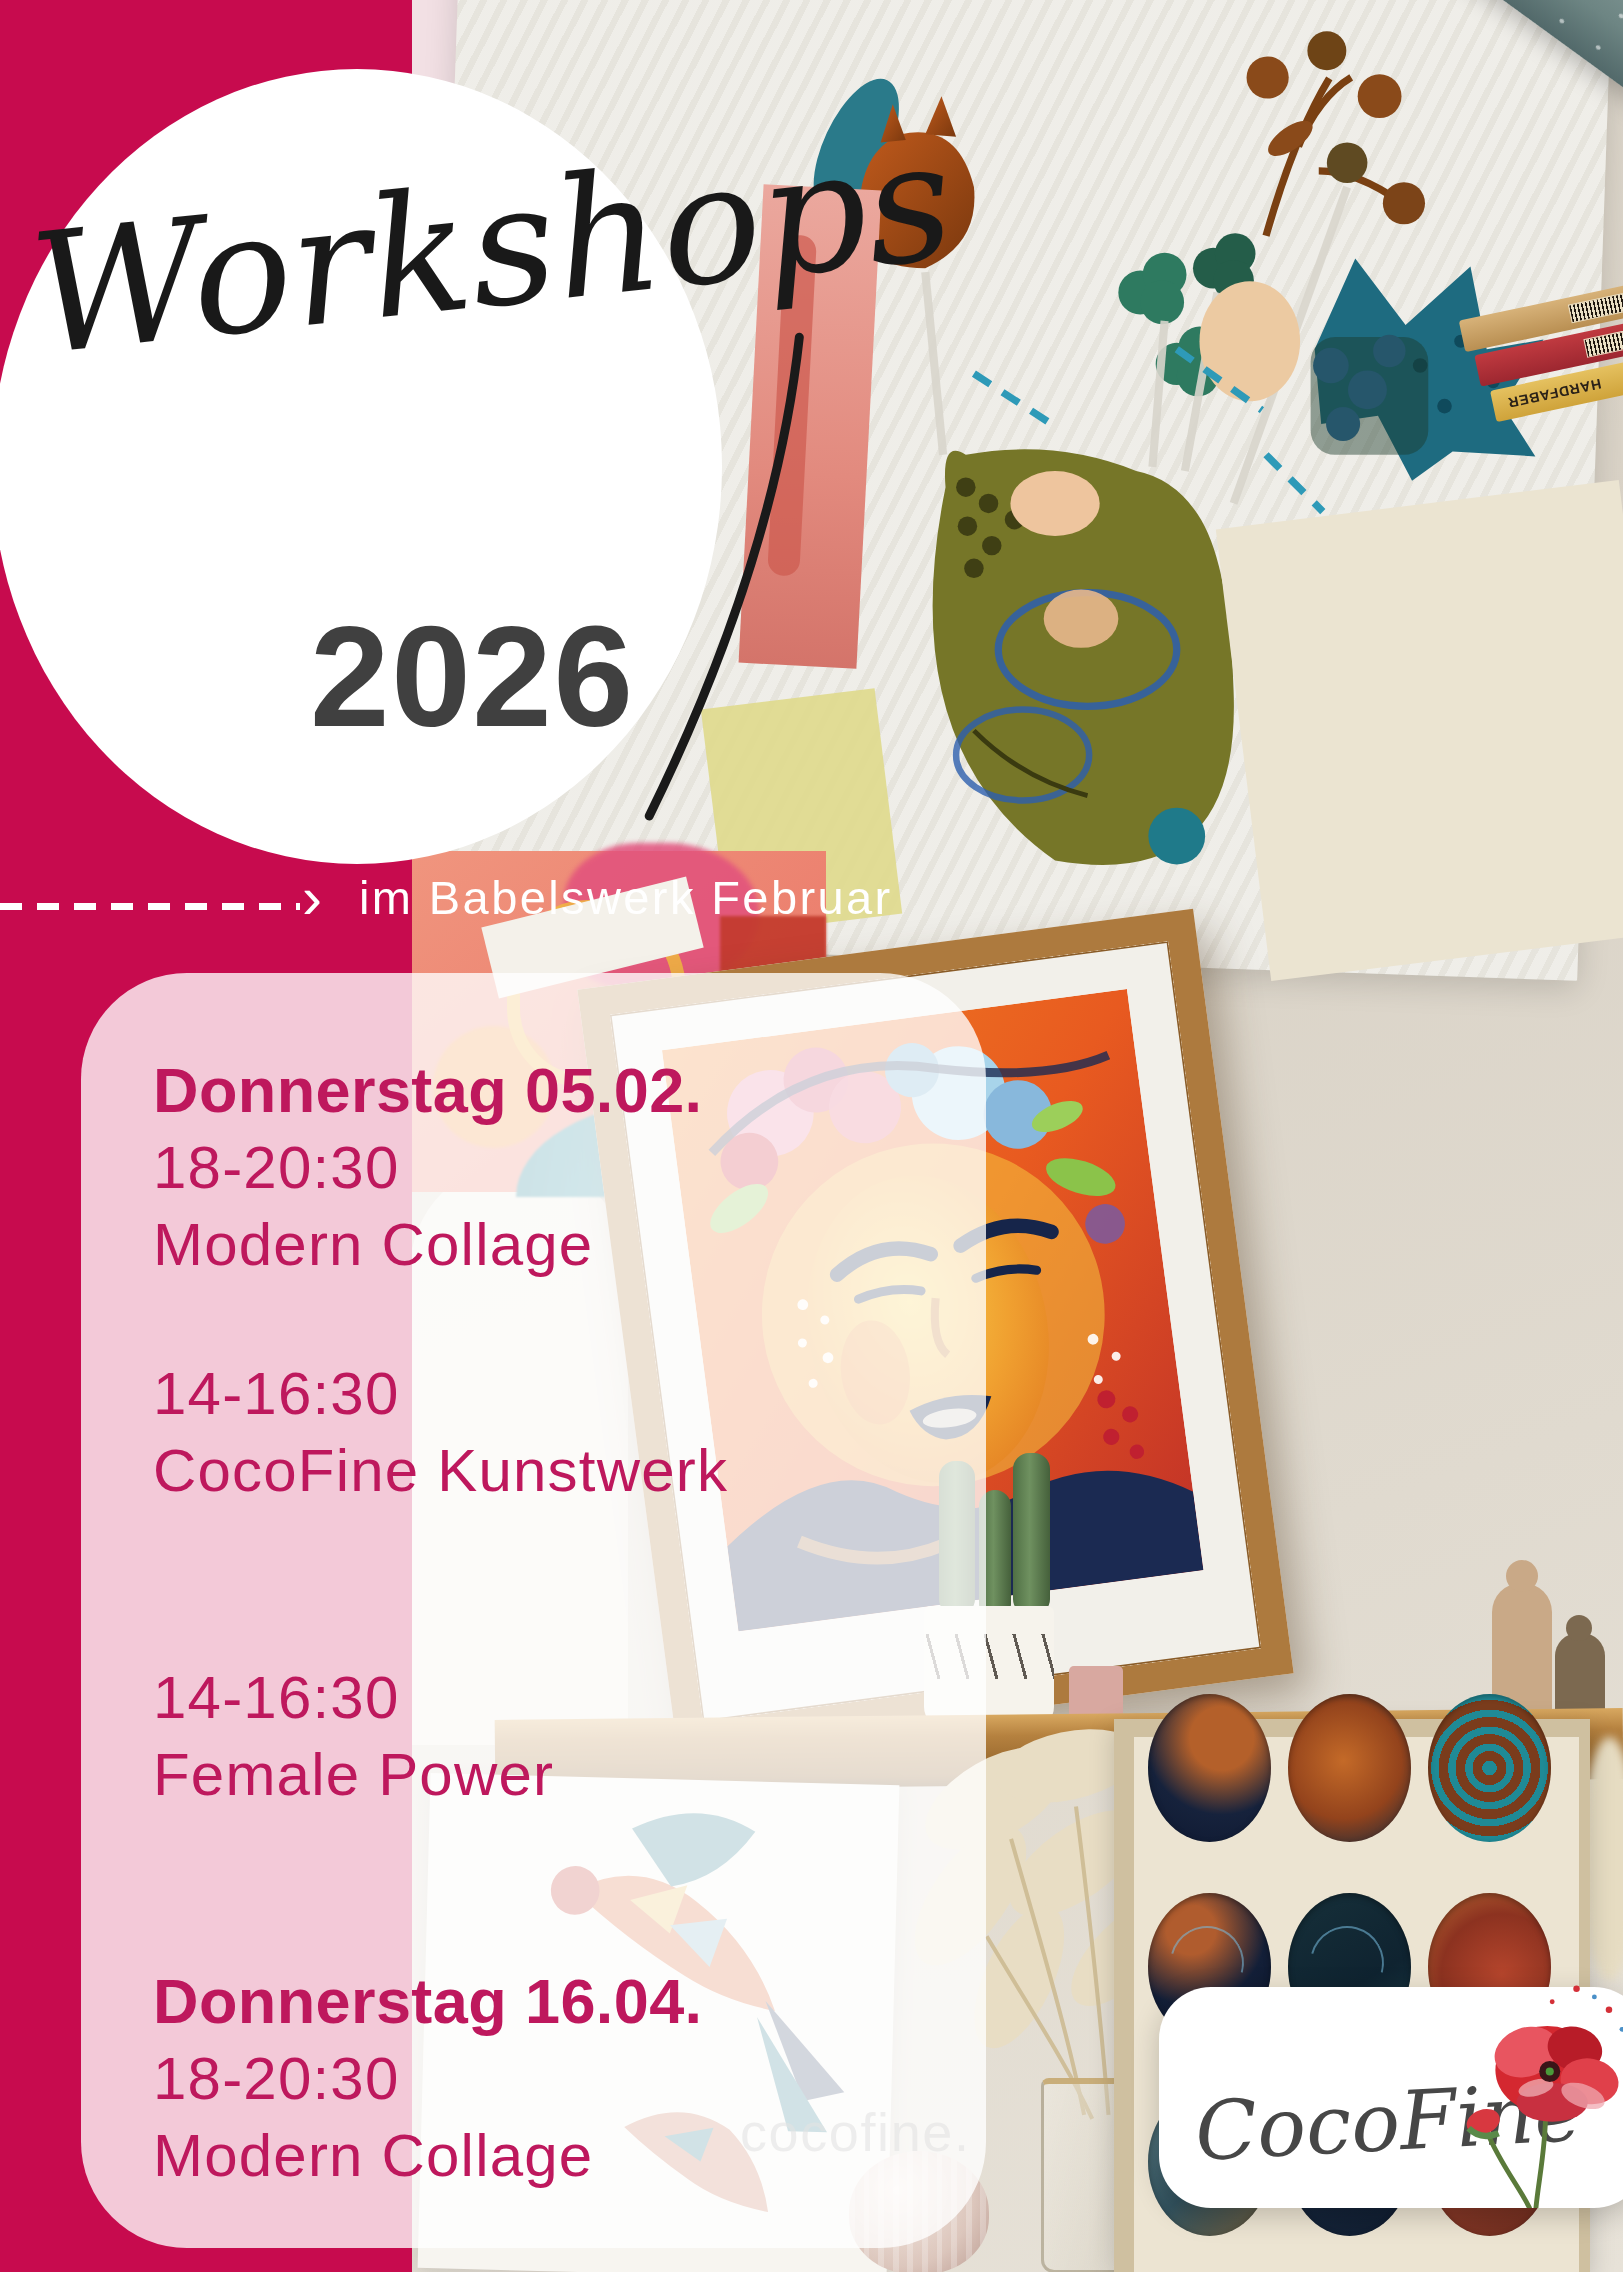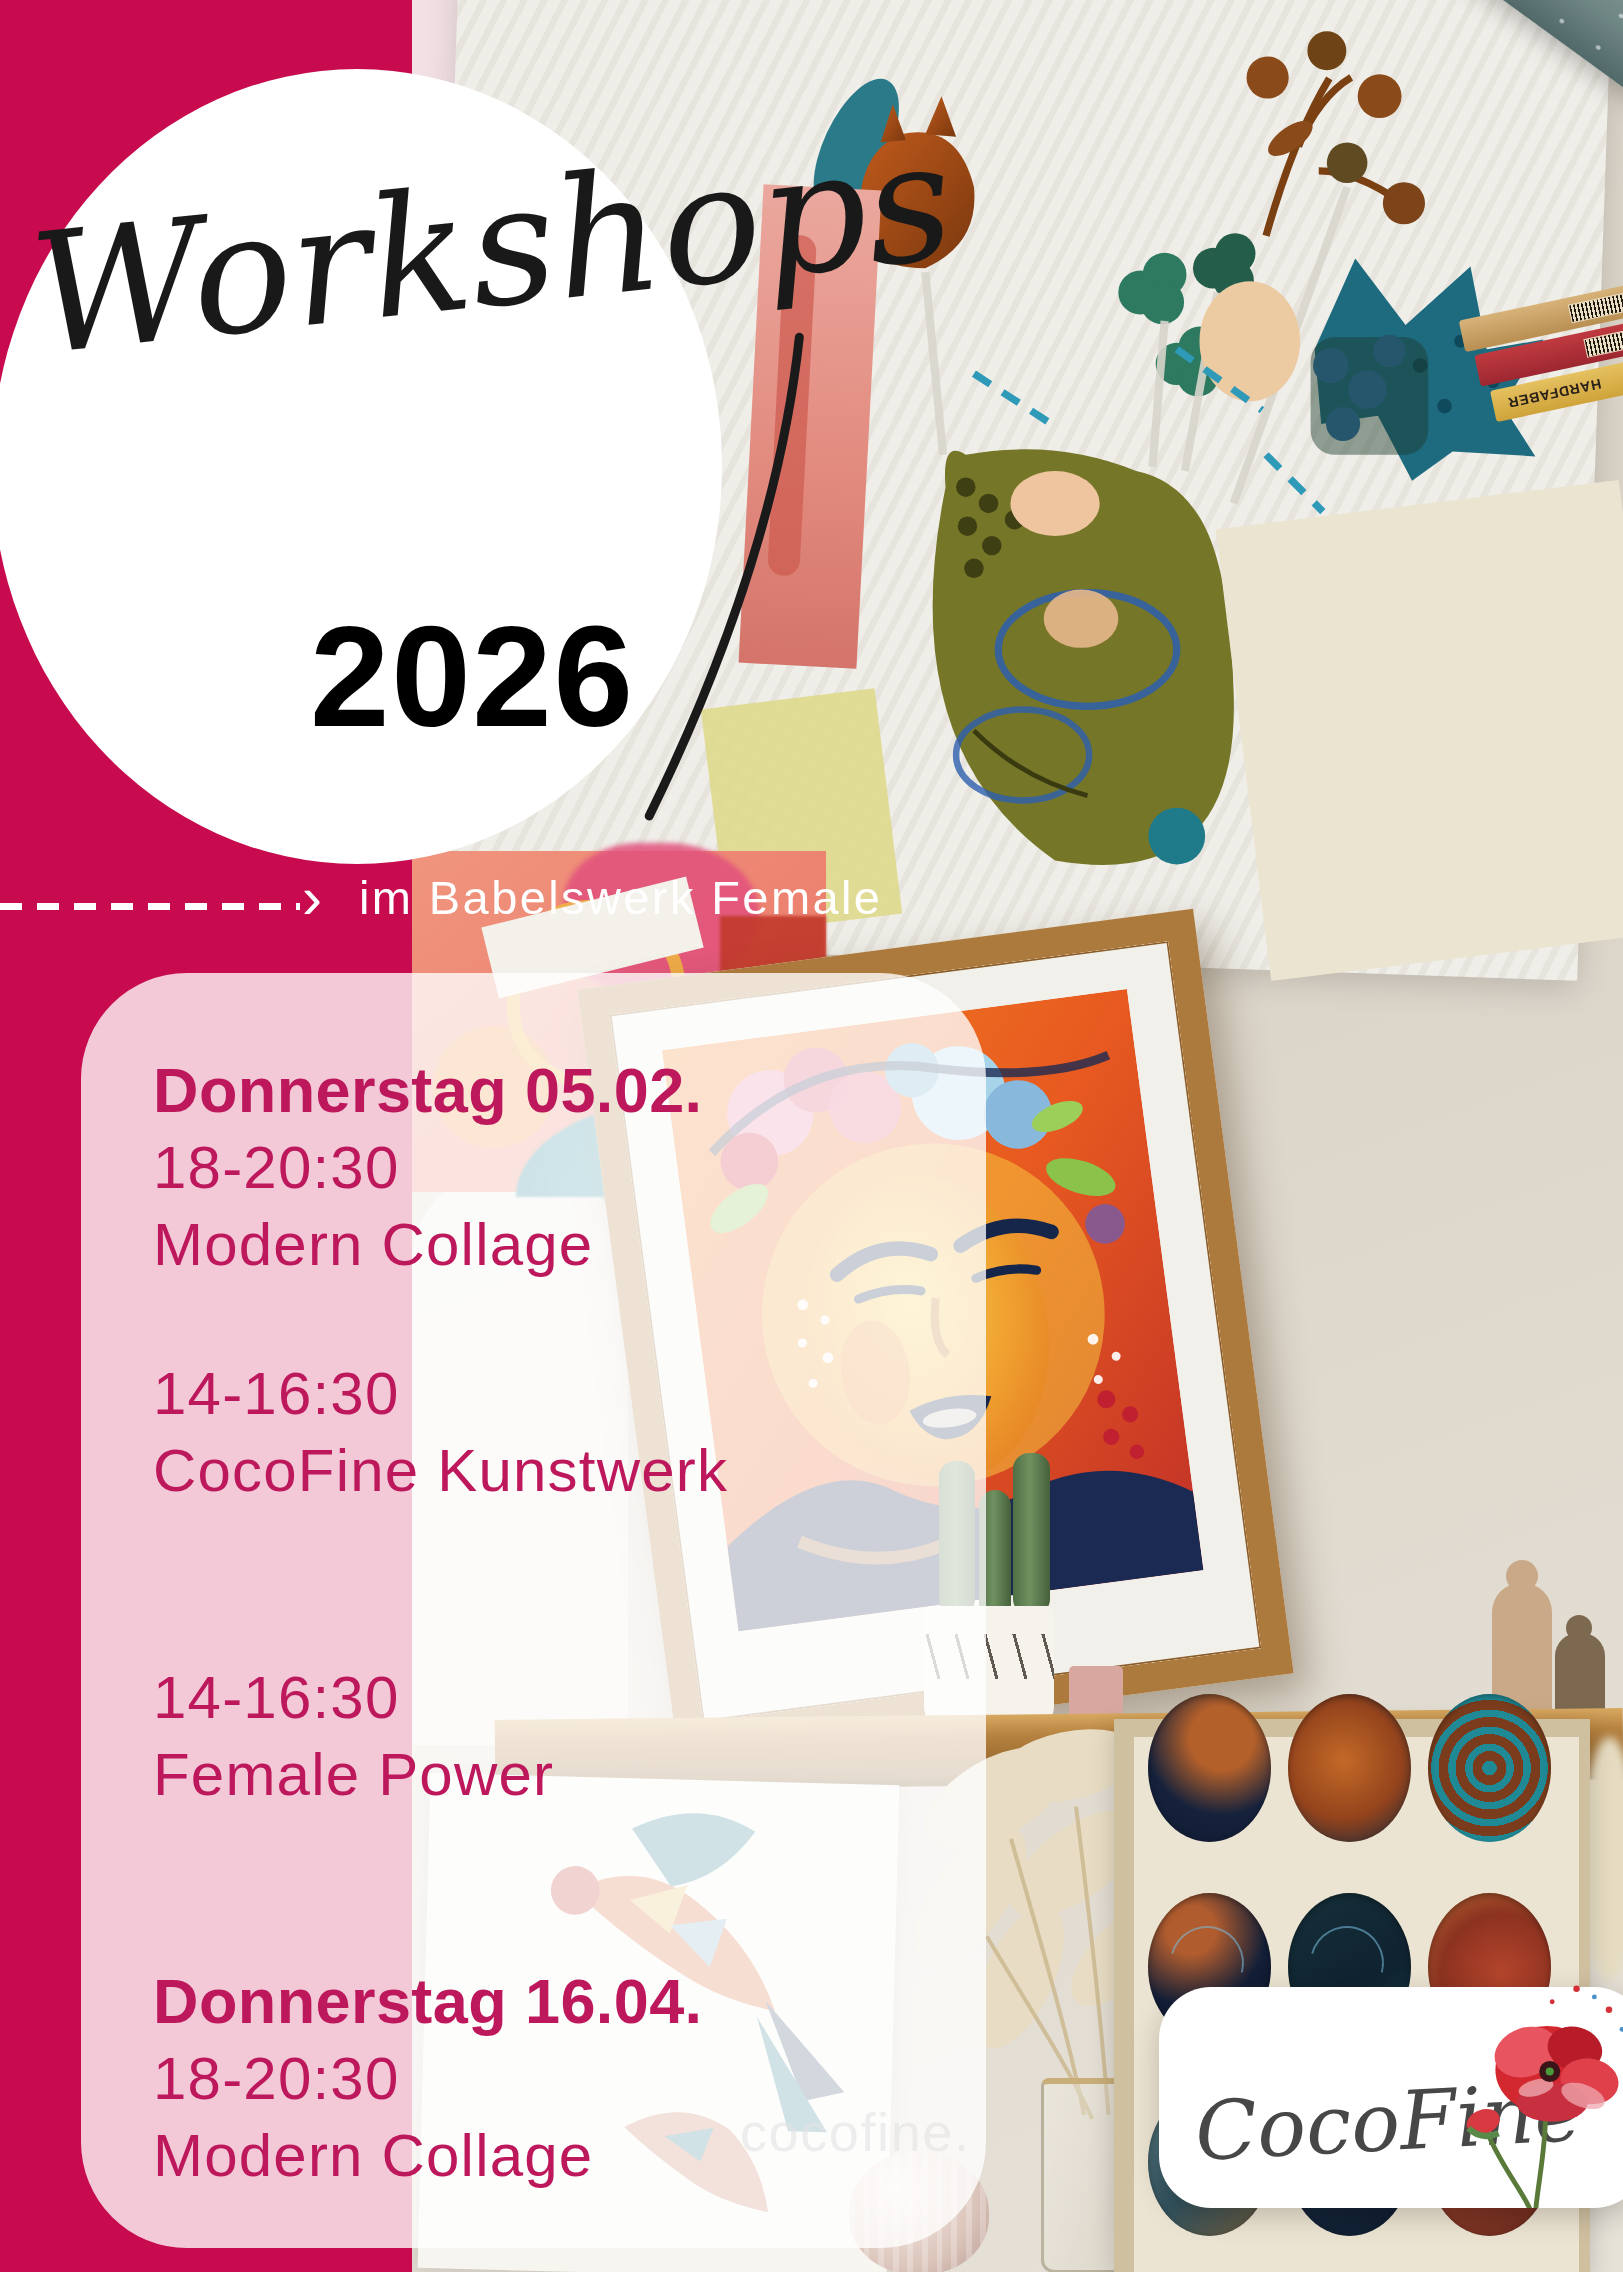--- a/index.html
+++ b/index.html
@@ -91,21 +91,21 @@
      border:2.4px solid rgba(120,190,225,.55);transform:rotate(-30deg);border-bottom-color:transparent;border-left-color:transparent;}
 
   
   .watermark{left:740px;top:2101px;font-size:54px;letter-spacing:1.6px;color:#7f7f7f;opacity:.6;z-index:2;}
   .magenta-col{left:0;top:0;width:412px;height:2273px;background:var(--magenta,#c70b4e);z-index:3;}
   .circle-badge{left:-8px;top:69px;width:730px;height:795px;background:var(--circle_white,#fff);border-radius:50%;z-index:4;}
   .title-script{left:39px;top:205px;width:974px;font-family:"DejaVu Serif",serif;font-style:italic;
      font-size:166px;line-height:1.1;color:#191919;transform:rotate(-6deg);transform-origin:0 80%;z-index:6;white-space:nowrap;}
   .flourish{left:0;top:0;width:1623px;height:2273px;z-index:5;pointer-events:none;}
   .subtitle{left:50px;top:542px;font-size:54px;letter-spacing:2.4px;color:#151515;z-index:6;white-space:nowrap;}
-  .year{left:310px;top:595px;font-size:143px;font-weight:700;letter-spacing:1.6px;color:#000000;z-index:6;}
+  .year{left:310px;top:595px;font-size:143px;font-weight:700;letter-spacing:1.6px;color:#404040;z-index:6;}
   .loc-row{z-index:6;}
   .dashes{left:0;top:903px;width:300px;height:6.5px;z-index:6;
      background:repeating-linear-gradient(90deg,#fff 0 22px,transparent 22px 37px);}
   .chevron{left:302px;top:868px;font-size:60px;font-weight:300;color:#fff;z-index:6;line-height:1;}
   .loc-label{left:359px;top:870px;font-size:47px;letter-spacing:2.4px;color:#fff;z-index:6;white-space:nowrap;}
   .panel{left:81px;top:973px;width:905px;height:1275px;background:var(--panel_overlay,rgba(255,255,255,.78));
      border-radius:106px;z-index:5;}
   .block{position:absolute;left:153px;width:795px;z-index:6;color:#be185d;}
   .block .date{position:static;display:block;font-size:63px;font-weight:700;line-height:77px;letter-spacing:0.4px;white-space:nowrap;}
   .block .time,.block .work{position:static;display:block;font-size:60px;font-weight:400;line-height:77px;letter-spacing:1.2px;white-space:nowrap;}
@@ -389,21 +389,21 @@
   <svg class="flourish" viewBox="0 0 2000 2800">
     <path d="M985,415 Q955,690 800,1005" stroke="#1a1a1a" stroke-width="11" fill="none" stroke-linecap="round"></path>
   </svg>
 
   <div class="title-script">Workshops</div>
   <div class="year">2026</div>
 
   <div class="loc-row">
     <div class="dashes"></div>
     <div class="chevron">›</div>
-    <div class="loc-label">im Babelswerk Female</div>
+    <div class="loc-label">im Babelswerk Februar</div>
   </div>
 
   <div class="panel"></div>
 
   <div class="block b0">
     <span class="date">Donnerstag 05.02.</span>
     <span class="time">18-20:30</span>
     <span class="work">Modern Collage</span>
   </div>
   <div class="block b1">

